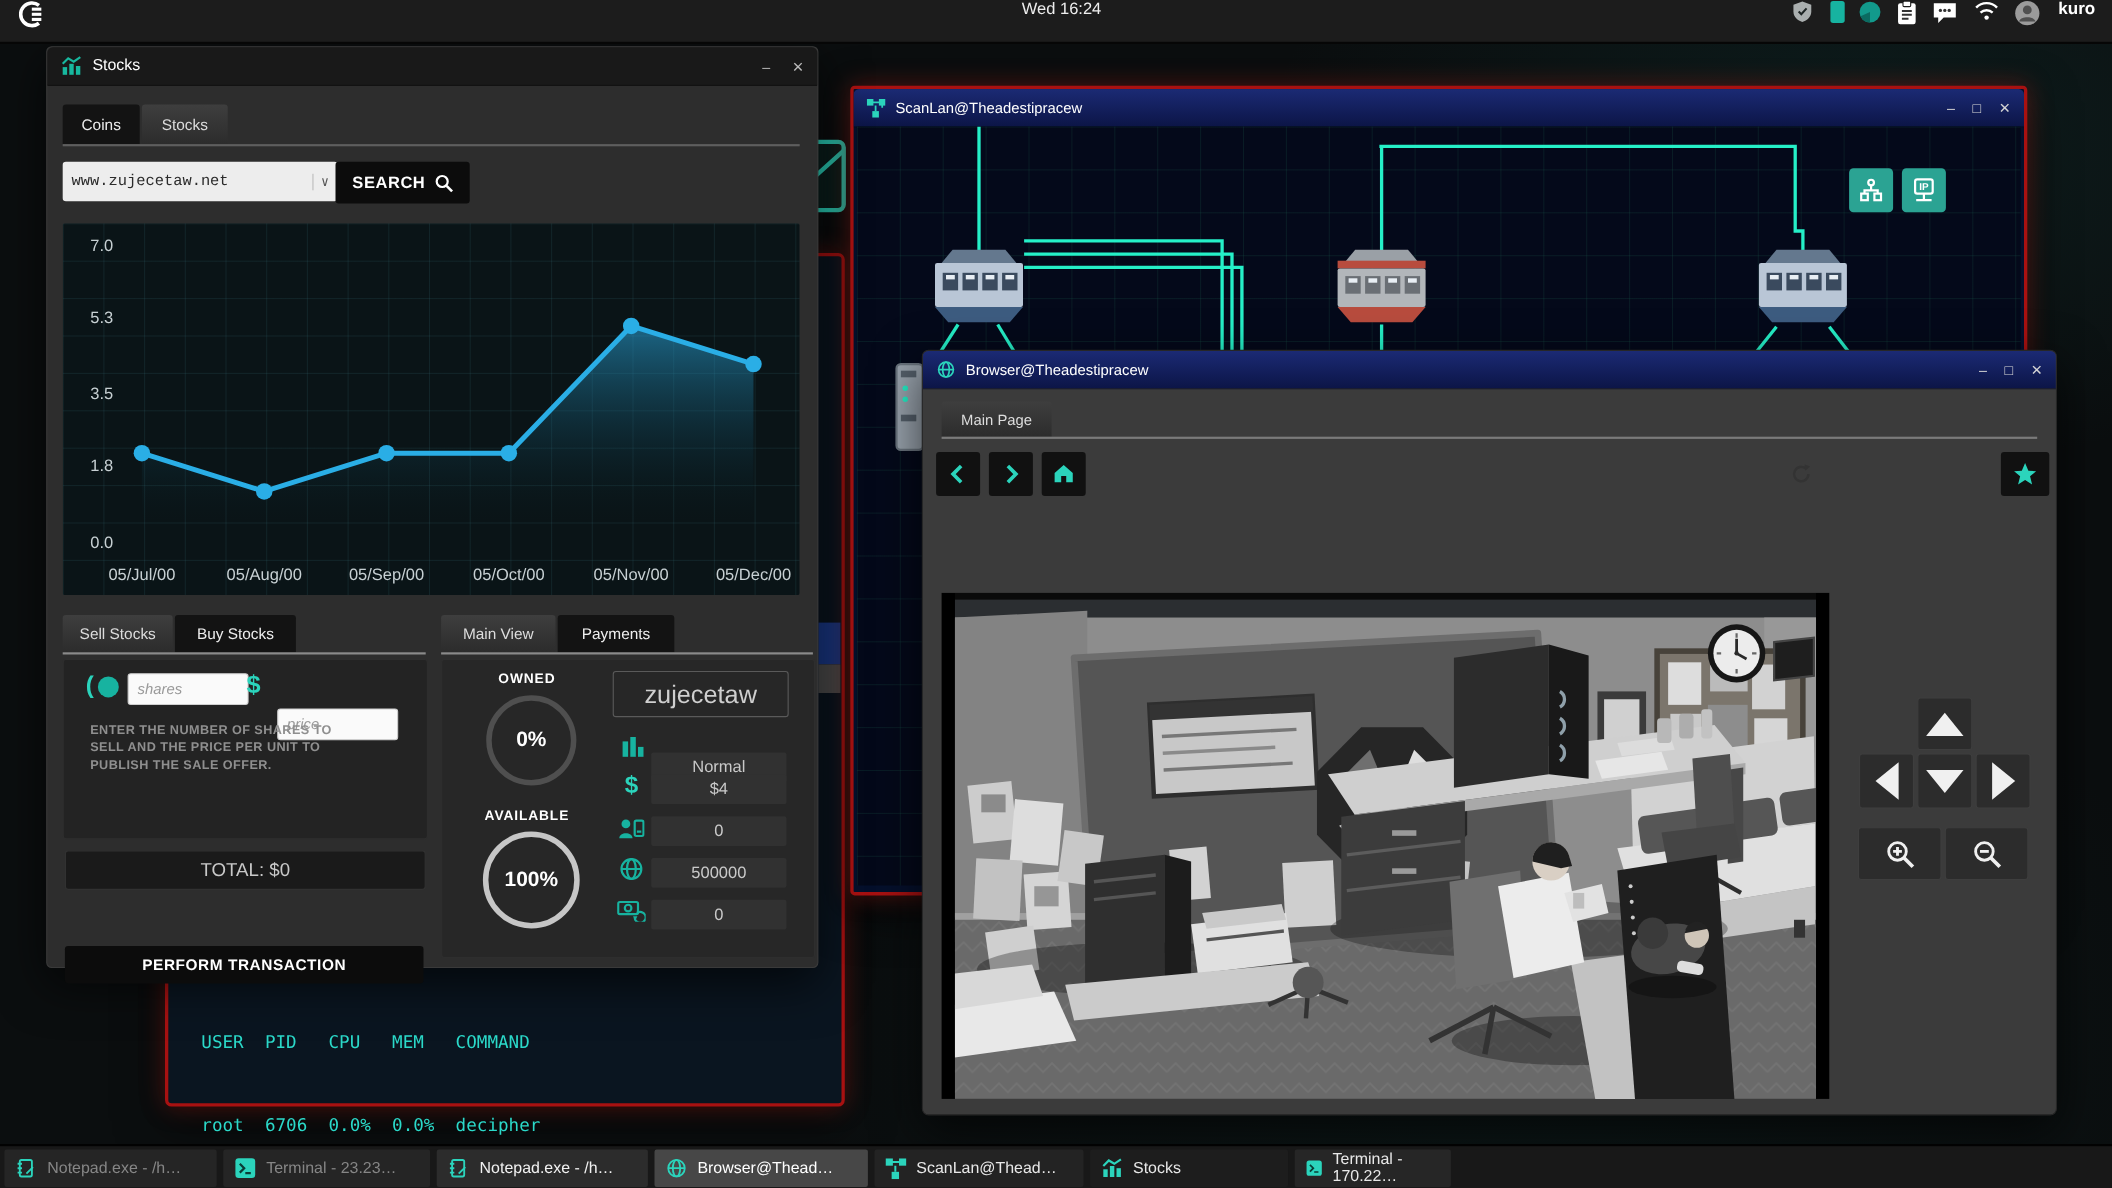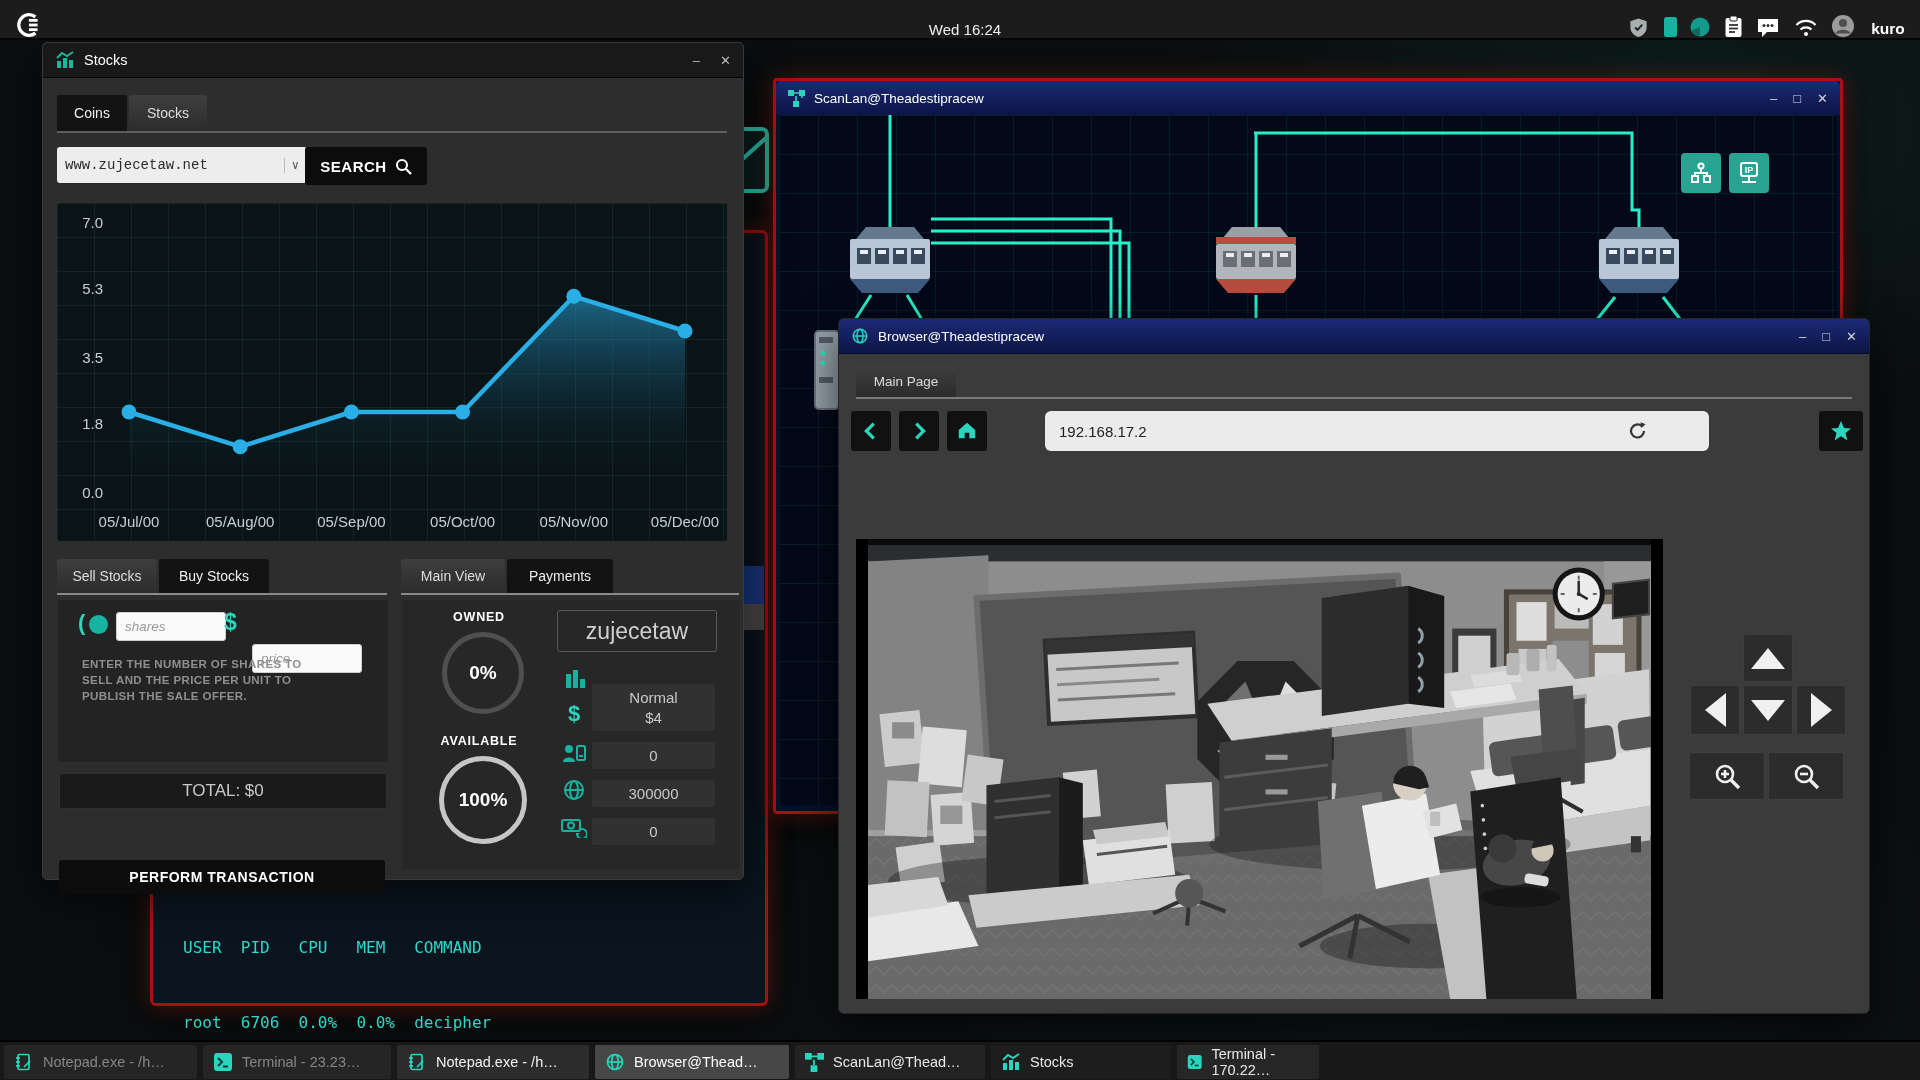--- a/index.html
+++ b/index.html
@@ -4,21 +4,21 @@
 <style>
   html,body{margin:0;padding:0;background:#000;font-family:"Liberation Sans",sans-serif;}
   #stage{position:relative;width:1920px;height:1080px;overflow:hidden;
     background:
       radial-gradient(900px 500px at 88% 12%, rgba(22,90,86,.20), transparent 60%),
       radial-gradient(1100px 650px at 72% 88%, rgba(14,70,64,.16), transparent 60%),
       #0b0e0f;}
   .abs{position:absolute;}
   
   #topbar{position:absolute;left:0;top:0;width:1920px;height:38px;background:#1c1c1c;border-bottom:2px solid #060606;z-index:9;}
-  #topbar .t-ico{position:absolute;top:0;height:38px;display:flex;align-items:flex-end;justify-content:center;}
+  #topbar .t-ico{position:absolute;top:0;height:38px;display:flex;align-items:flex-start;justify-content:center;}
   
   .win{position:absolute;border-radius:5px;box-shadow:0 14px 44px rgba(0,0,0,.65);}
   .titlebar{height:34px;display:flex;align-items:center;gap:9px;padding:0 12px;color:#fff;font-size:14px;border-radius:5px 5px 0 0;}
   .tb-dark{background:#191919;border-bottom:1px solid #050505;}
   .tb-navy{background:linear-gradient(#1b2a74,#0c1547);border-bottom:1px solid #060b26;}
   .winbtns{margin-left:auto;display:flex;gap:16px;font-size:13px;color:#d6d6d6;}
   .winbtns span{cursor:default;}
   .redwin{border:3px solid #a81111;box-shadow:0 0 22px rgba(210,40,30,.35), 0 14px 44px rgba(0,0,0,.6);}
   .tab{position:absolute;display:flex;align-items:center;justify-content:center;font-size:14px;color:#eee;border-radius:3px 3px 0 0;}
   .tab.on{background:#131313;}
@@ -334,21 +334,21 @@
         </div>
 
       <svg class="abs" style="left:160px;top:178px;" width="24" height="24" viewBox="0 0 24 24">
         <g stroke="#17b3a0" stroke-width="2" fill="none">
             <circle cx="12" cy="12" r="9"></circle>
             <ellipse cx="12" cy="12" rx="4" ry="9"></ellipse>
             <line x1="3" y1="12" x2="21" y2="12"></line>
           </g>
       </svg>
       <div class="statbox" style="left:190px;top:180px;width:123px;height:27px;">
-          <span>300000</span>
+          <span>500000</span>
         </div>
 
       <svg class="abs" style="left:159px;top:216px;" width="26" height="22" viewBox="0 0 26 22">
         <rect x="1" y="4" width="18" height="11" rx="1.5" fill="none" stroke="#17b3a0" stroke-width="2"></rect>
         <circle cx="10" cy="9.5" r="3" fill="none" stroke="#17b3a0" stroke-width="2"></circle>
         <path d="M18 14 a5 5 0 1 1 -2 4" fill="none" stroke="#17b3a0" stroke-width="2"></path>
           <polygon points="14.5,17 18.5,17 16.5,21" fill="#17b3a0"></polygon>
       </svg>
       <div class="statbox" style="left:190px;top:218px;width:123px;height:27px;">
           <span>0</span>
@@ -386,21 +386,20 @@
     <div class="navbtn" style="left:60px;top:92px;">
       <svg width="22" height="22" viewBox="0 0 24 24">
           <path d="M9 4 L17 12 L9 20" stroke="#2bd4bc" stroke-width="3.6" fill="none"></path>
         </svg>
     </div>
     <div class="navbtn" style="left:108px;top:92px;">
       <svg width="22" height="22" viewBox="0 0 24 24">
           <path d="M3 11 L12 3 L21 11 V20 H14.5 V14 H9.5 V20 H3 Z" fill="#2bd4bc"></path>
         </svg>
     </div>
-    <input id="addr" value="192.168.17.2" style="">
     <svg class="abs" style="left:788px;top:101px;" width="22" height="22" viewBox="0 0 22 22">
       <path d="M17 11 a6.5 6.5 0 1 1 -2.2 -4.9" stroke="#333" stroke-width="2.2" fill="none"></path>
         <polygon points="13.6,2.2 18.6,4.2 14.2,8" fill="#333"></polygon>
     </svg>
     <div class="navbtn" style="left:980px;top:92px;width:44px;">
       <svg width="24" height="24" viewBox="0 0 24 24">
           <polygon points="12,2 15,9 22,9.4 16.5,14 18.4,21.5 12,17.3 5.6,21.5 7.5,14 2,9.4 9,9" fill="#2bd4bc"></polygon>
         </svg>
     </div>
 

